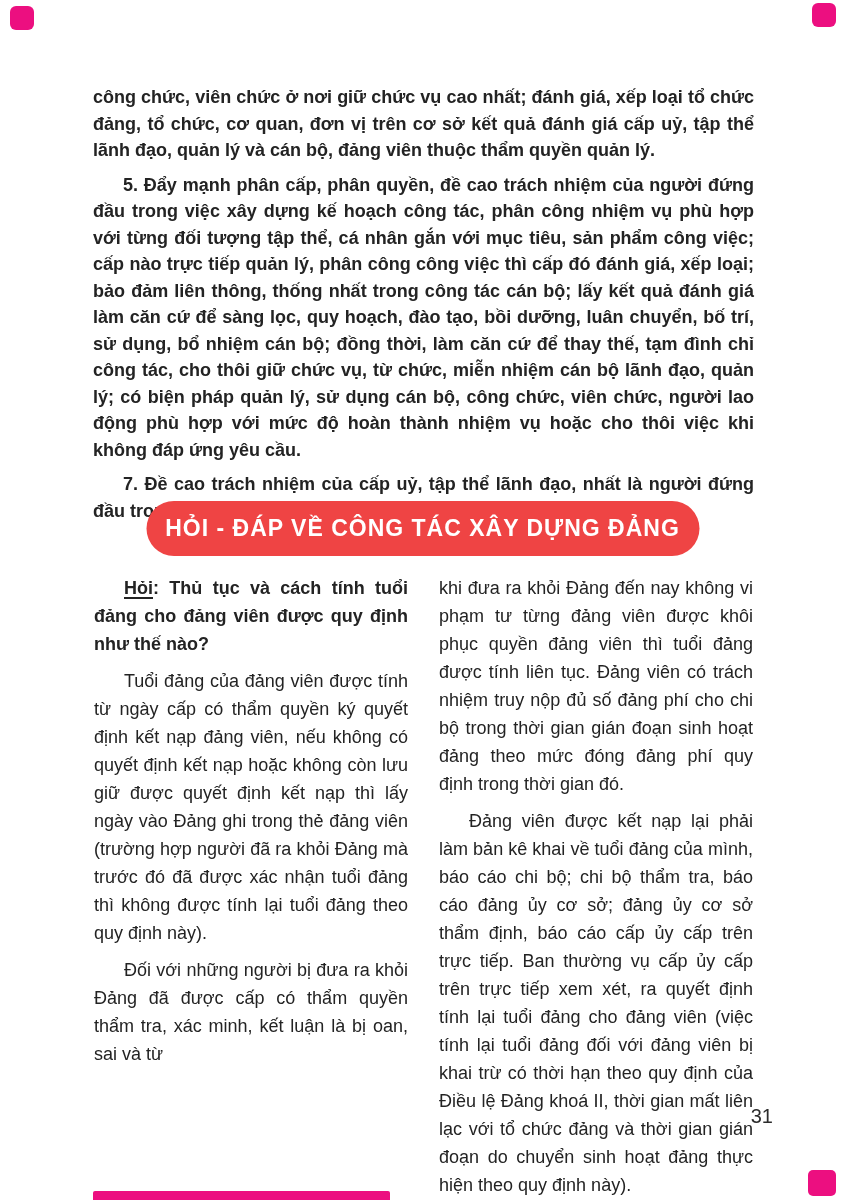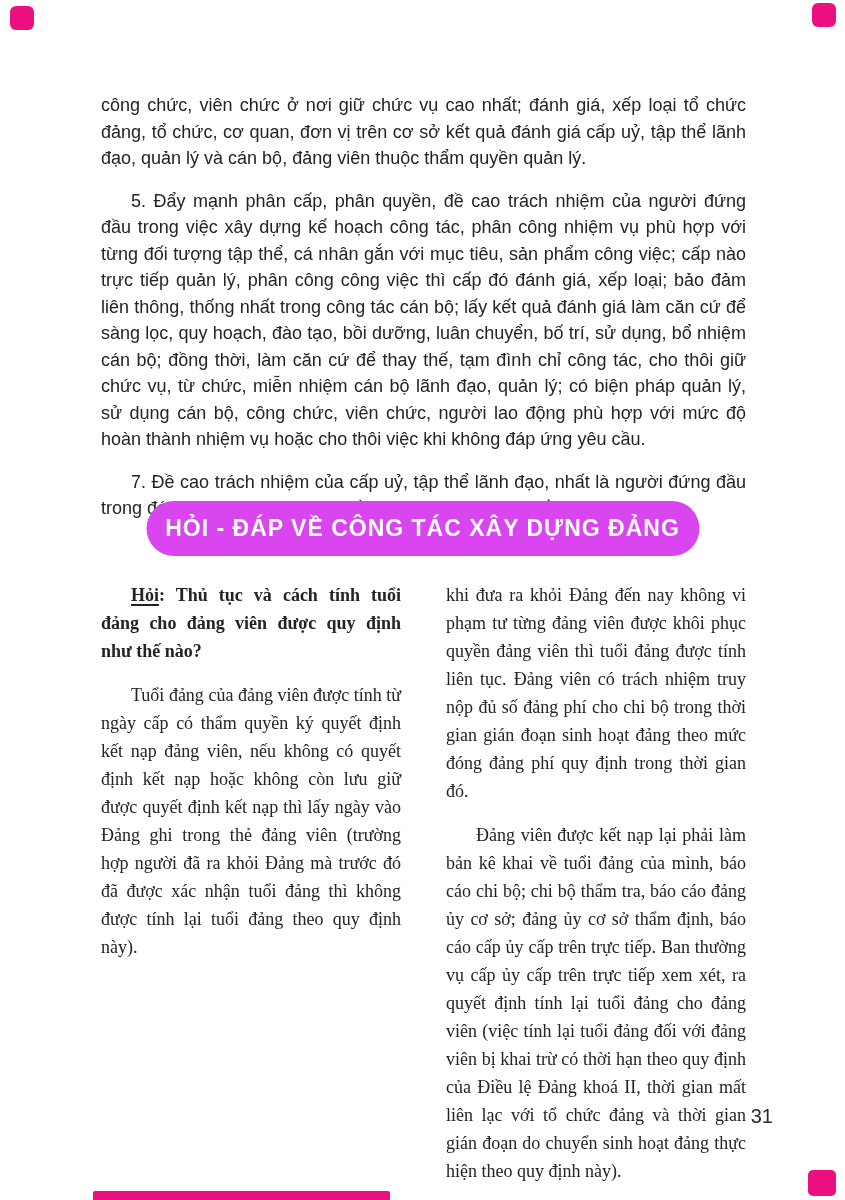--- a/index.html
+++ b/index.html
@@ -22,30 +22,30 @@
 
   
   .intro {
     position: absolute;
     left: 85px; top: 76px;
     width: 677px;
     font-size: 18px;
     line-height: 26.5px;
     text-align: justify;
   }
-  .intro p { margin: 16px; }
+  .intro p { margin: 8px; font-weight: bold; }
   .ind { text-indent: 30px; }
 
   
   .banner {
     position: absolute;
     left: 50%; top: 501px;
     transform: translateX(-50%);
     width: 553px; height: 55px;
-    background: #d946ef;
+    background: #ef4444;
     border-radius: 28px;
     display: flex; align-items: center; justify-content: center;
   }
   .banner-label {
     color: #ffffff;
     font-weight: bold;
     font-size: 23px;
     letter-spacing: 1px;
     white-space: nowrap;
   }
@@ -57,21 +57,21 @@
     width: 677px;
     display: flex;
     gap: 13px;
   }
   .col {
     width: 332px;
     font-size: 18px;
     line-height: 28px;
     text-align: justify;
   }
-  .col p { margin: 16px; text-indent: 30px; font-family: Liberation Serif, serif; }
+  .col p { margin: 9px; text-indent: 30px; }
   .col p.noind { text-indent: 0; }
   .q { font-weight: bold; }
   .lbl { font-weight: bold; }
   .u { text-decoration: underline; text-decoration-thickness: 2px; text-underline-offset: 3px; }
 
   .page-number {
     position: absolute;
     right: 72px; top: 1105px;
     font-size: 20px;
     color: #2c2c2c;
@@ -92,20 +92,21 @@
   </section>
 
   <div class="banner">
     <span class="banner-label">HỎI - ĐÁP VỀ CÔNG TÁC XÂY DỰNG ĐẢNG</span>
   </div>
 
   <section class="qa">
     <div class="col">
       <p class="q"><span class="u">Hỏi</span><span>: Thủ tục và cách tính tuổi đảng cho đảng viên được quy định như thế nào?</span></p>
       <p>Tuổi đảng của đảng viên được tính từ ngày cấp có thẩm quyền ký quyết định kết nạp đảng viên, nếu không có quyết định kết nạp hoặc không còn lưu giữ được quyết định kết nạp thì lấy ngày vào Đảng ghi trong thẻ đảng viên (trường hợp người đã ra khỏi Đảng mà trước đó đã được xác nhận tuổi đảng thì không được tính lại tuổi đảng theo quy định này).</p>
+      <p>Đối với những người bị đưa ra khỏi Đảng đã được cấp có thẩm quyền thẩm tra, xác minh, kết luận là bị oan, sai và từ</p>
     </div>
     <div class="col">
       <p class="noind">khi đưa ra khỏi Đảng đến nay không vi phạm tư từng đảng viên được khôi phục quyền đảng viên thì tuổi đảng được tính liên tục. Đảng viên có trách nhiệm truy nộp đủ số đảng phí cho chi bộ trong thời gian gián đoạn sinh hoạt đảng theo mức đóng đảng phí quy định trong thời gian đó.</p>
       <p>Đảng viên được kết nạp lại phải làm bản kê khai về tuổi đảng của mình, báo cáo chi bộ; chi bộ thẩm tra, báo cáo đảng ủy cơ sở; đảng ủy cơ sở thẩm định, báo cáo cấp ủy cấp trên trực tiếp. Ban thường vụ cấp ủy cấp trên trực tiếp xem xét, ra quyết định tính lại tuổi đảng cho đảng viên (việc tính lại tuổi đảng đối với đảng viên bị khai trừ có thời hạn theo quy định của Điều lệ Đảng khoá II, thời gian mất liên lạc với tổ chức đảng và thời gian gián đoạn do chuyển sinh hoạt đảng thực hiện theo quy định này).</p>
     </div>
   </section>
 
   <div class="page-number">31</div>
 
   <div class="orn orn-bar"></div>

